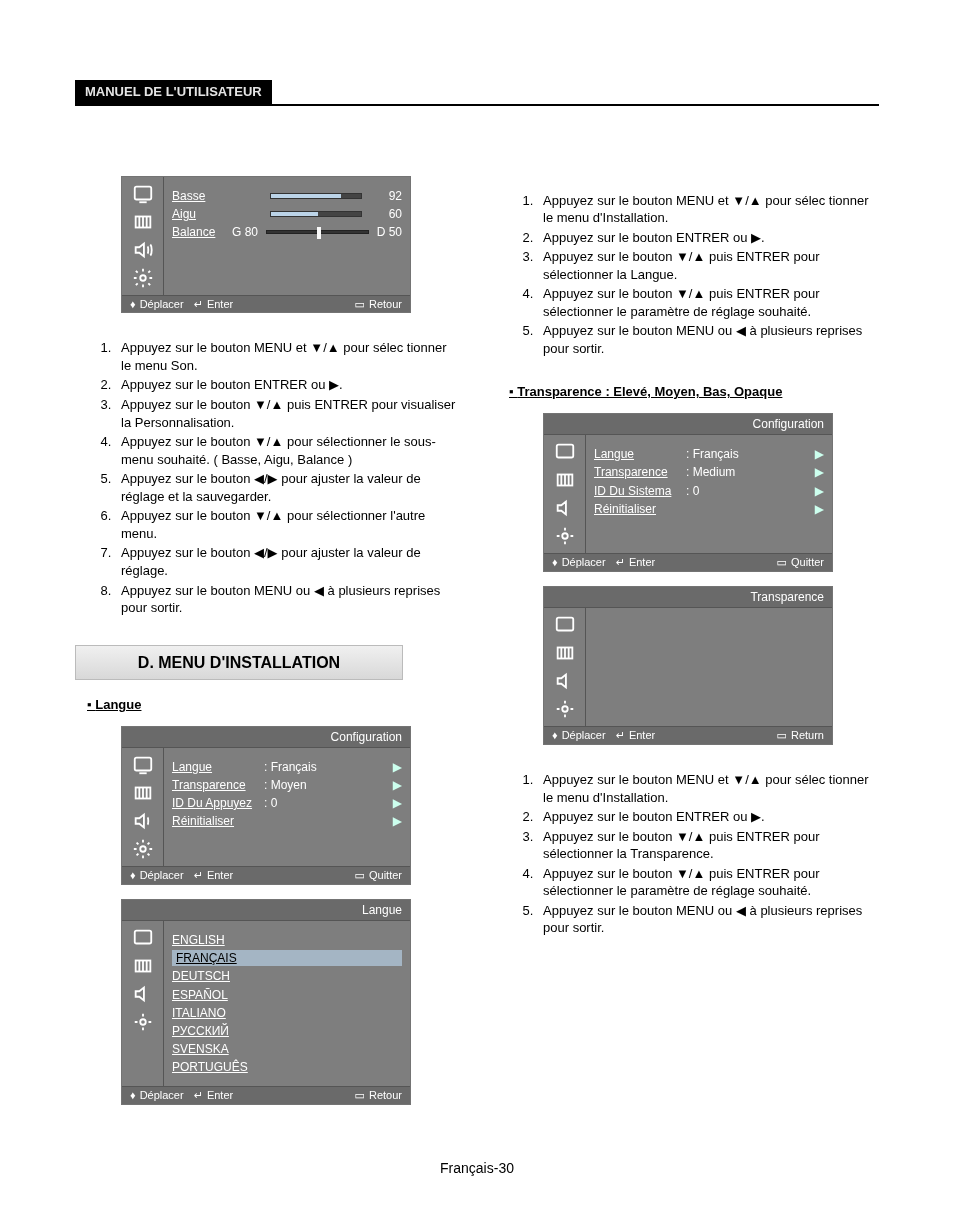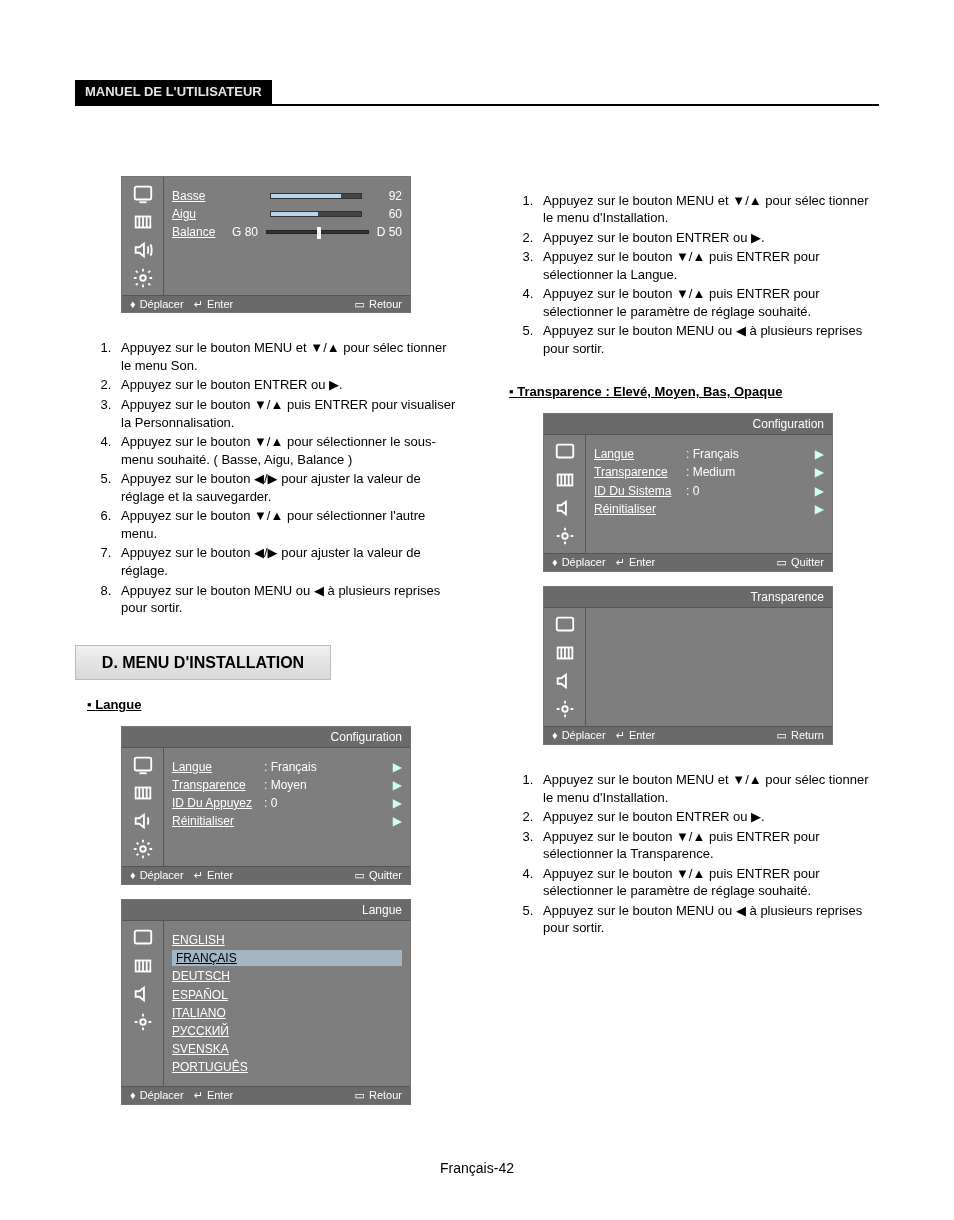--- a/index.html
+++ b/index.html
@@ -5,21 +5,21 @@
   * { box-sizing: border-box; margin: 0; padding: 0; }
   body { background: #fff; font-family: Arial, Helvetica, sans-serif; font-size: 13px; color: #000; line-height: 1.35; }
   .page { width: 954px; margin: 0 auto; padding: 80px 75px 40px 75px; }
   .header-bar { border-bottom: 2px solid #000; margin-bottom: 60px; }
   .header-tab { display: inline-block; background: #000; color: #e5e5e5; font-weight: bold; padding: 3px 10px; font-size: 13px; }
   .columns { display: flex; gap: 40px; }
   .col { flex: 1; }
   ol.steps { list-style: decimal; padding-left: 40px; margin: 26px 0; }
   ol.steps li { margin-bottom: 2px; padding-left: 6px; }
   .section-title-bar { display:flex; align-items:flex-end; margin: 28px 0 16px 0; }
-  .section-title { background: linear-gradient(#f0f0f0,#d8d8d8); border:1px solid #bbb; padding: 6px 23px; font-weight: bold; font-size: 16px; text-align:center; width:256px;}
+  .section-title { background: linear-gradient(#f0f0f0,#d8d8d8); border:1px solid #bbb; padding: 6px 23px; font-weight: bold; font-size: 16px; text-align:center; width:328px;}
   .subhead { font-weight: bold; margin: 12px 0 12px 12px; text-decoration: underline; }
   .subhead::before { content: "▪ "; }
   .osd { width: 290px; border: 1px solid #747474; background: #7e7e7e; color: #fff; font-size: 12px; margin: 10px auto 14px auto; }
   .osd-title { text-align: right; padding: 2px 8px; border-bottom: 1px solid #555; background:#6a6a6a;}
   .osd-body { display: flex; min-height: 110px;}
   .osd-icons { width: 42px; border-right: 1px solid #555; display:flex; flex-direction:column; align-items:center; padding:6px 0; gap:6px;}
   .osd-icons svg { width:22px; height:22px; }
   .osd-main { flex:1; padding: 10px 8px; }
   .osd-row { display:flex; align-items:center; gap:4px; padding:1px 0;}
   .osd-label { flex: 0 0 88px; text-decoration: underline; }
@@ -310,14 +310,14 @@
       <ol class="steps">
         <li>Appuyez sur le bouton MENU et ▼/▲ pour sélec tionner le menu d'Installation.</li>
         <li>Appuyez sur le bouton ENTRER ou ▶.</li>
         <li>Appuyez sur le bouton ▼/▲ puis ENTRER pour sélectionner la Transparence.</li>
         <li>Appuyez sur le bouton ▼/▲ puis ENTRER pour sélectionner le paramètre de réglage souhaité.</li>
         <li>Appuyez sur le bouton MENU ou ◀ à plusieurs reprises pour sortir.</li>
       </ol>
     </div>
   </div>
 
-  <div class="pagefoot">Français-42</div>
+  <div class="pagefoot">Français-30</div>
 </div>
 
 </body></html>

